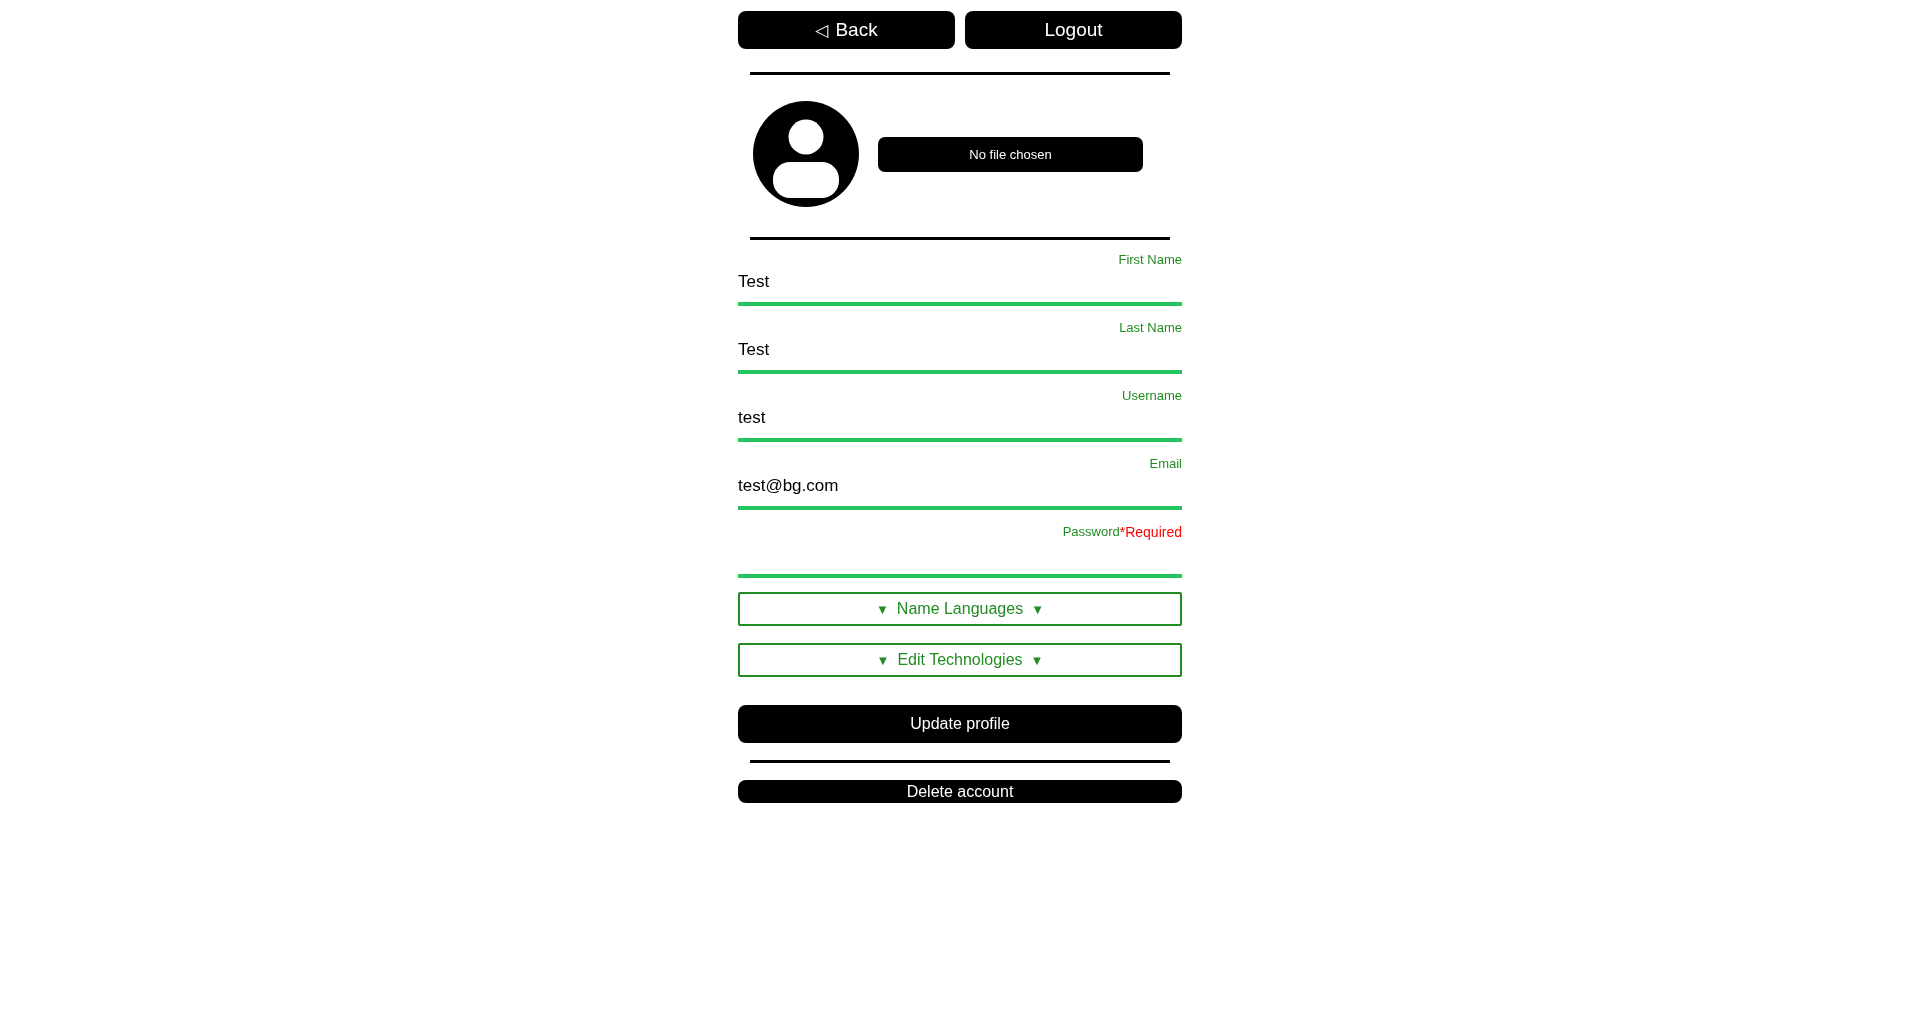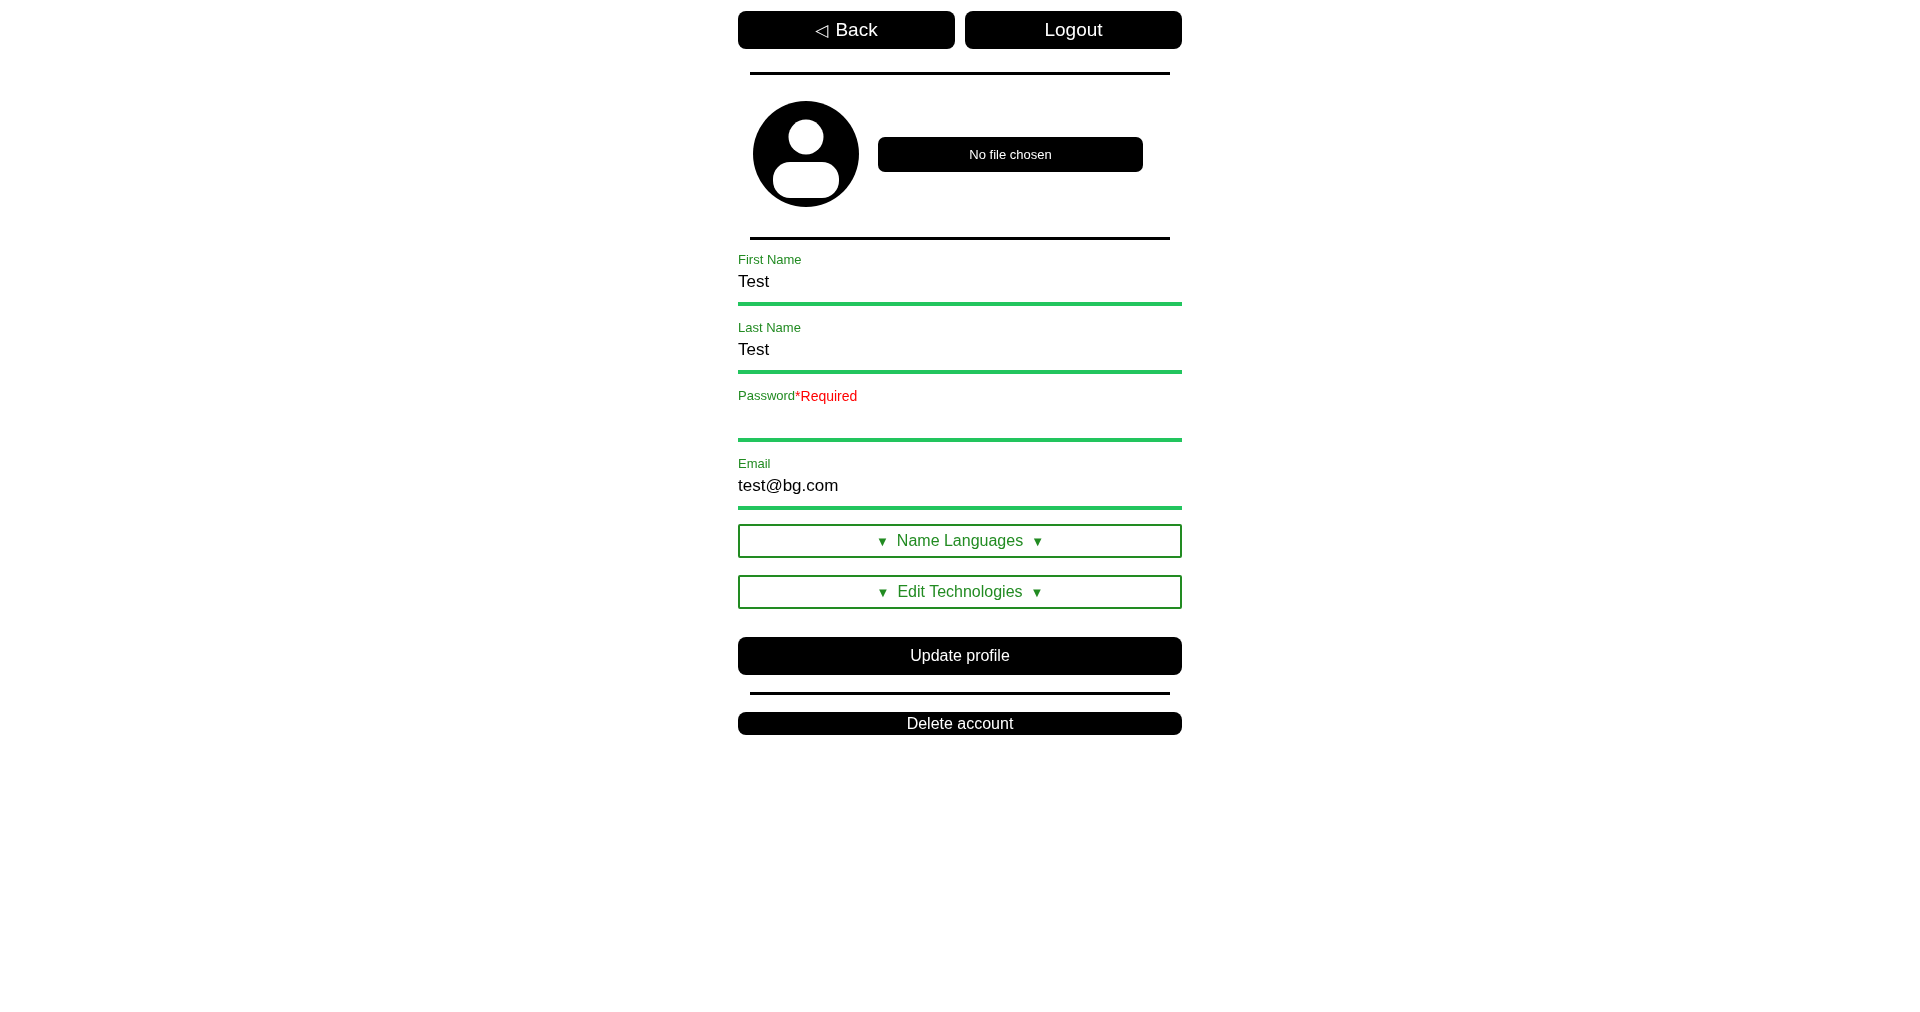--- a/index.html
+++ b/index.html
@@ -83,21 +83,21 @@
     height: 32px;
     font-size: 17px;
     border-radius: 7px;
     width: 100%;
   }
   
   .profile-form { margin-top: 12px; }
   .field { margin-bottom: 14px; }
   .label-row {
     display: flex;
-    justify-content: flex-start;
+    justify-content: flex-end;
     align-items: flex-end;
     height: 16px;
   }
   .flabel {
     color: #228B22;
     font-size: 13px;
     line-height: 16px;
   }
   .required-note {
     color: #ff0000;
@@ -186,36 +186,42 @@
       <input class="finput" type="text" value="Test" style="">
     </div>
 
     <div class="field">
       <div class="label-row">
         <label class="flabel">Last Name</label>
       </div>
       <input class="finput" type="text" value="Test" style="">
     </div>
 
+    <div class="field">
+      <div class="label-row">
+        <label class="flabel">Username</label>
+      </div>
+      <input class="finput" type="text" value="test" style="">
+    </div>
+
+    <div class="field">
+      <div class="label-row">
+        <label class="flabel">Email</label>
+      </div>
+      <input class="finput" type="text" value="test@bg.com" style="">
+    </div>
 
     <div class="field">
       <div class="label-row">
         <label class="flabel">Password</label>
         <span class="required-note">*Required</span>
       </div>
       <input class="finput" type="password" value="" style="">
     </div>
 
-    <div class="field">
-      <div class="label-row">
-        <label class="flabel">Email</label>
-      </div>
-      <input class="finput" type="text" value="test@bg.com" style="">
-    </div>
-
     <button class="outline-btn lang-btn" type="button">
       <span class="arrow-glyph">▼</span>
       <span>Name Languages</span>
       <span class="arrow-glyph">▼</span>
     </button>
 
     <button class="outline-btn tech-btn" type="button">
       <span class="arrow-glyph">▼</span>
       <span>Edit Technologies</span>
       <span class="arrow-glyph">▼</span>

